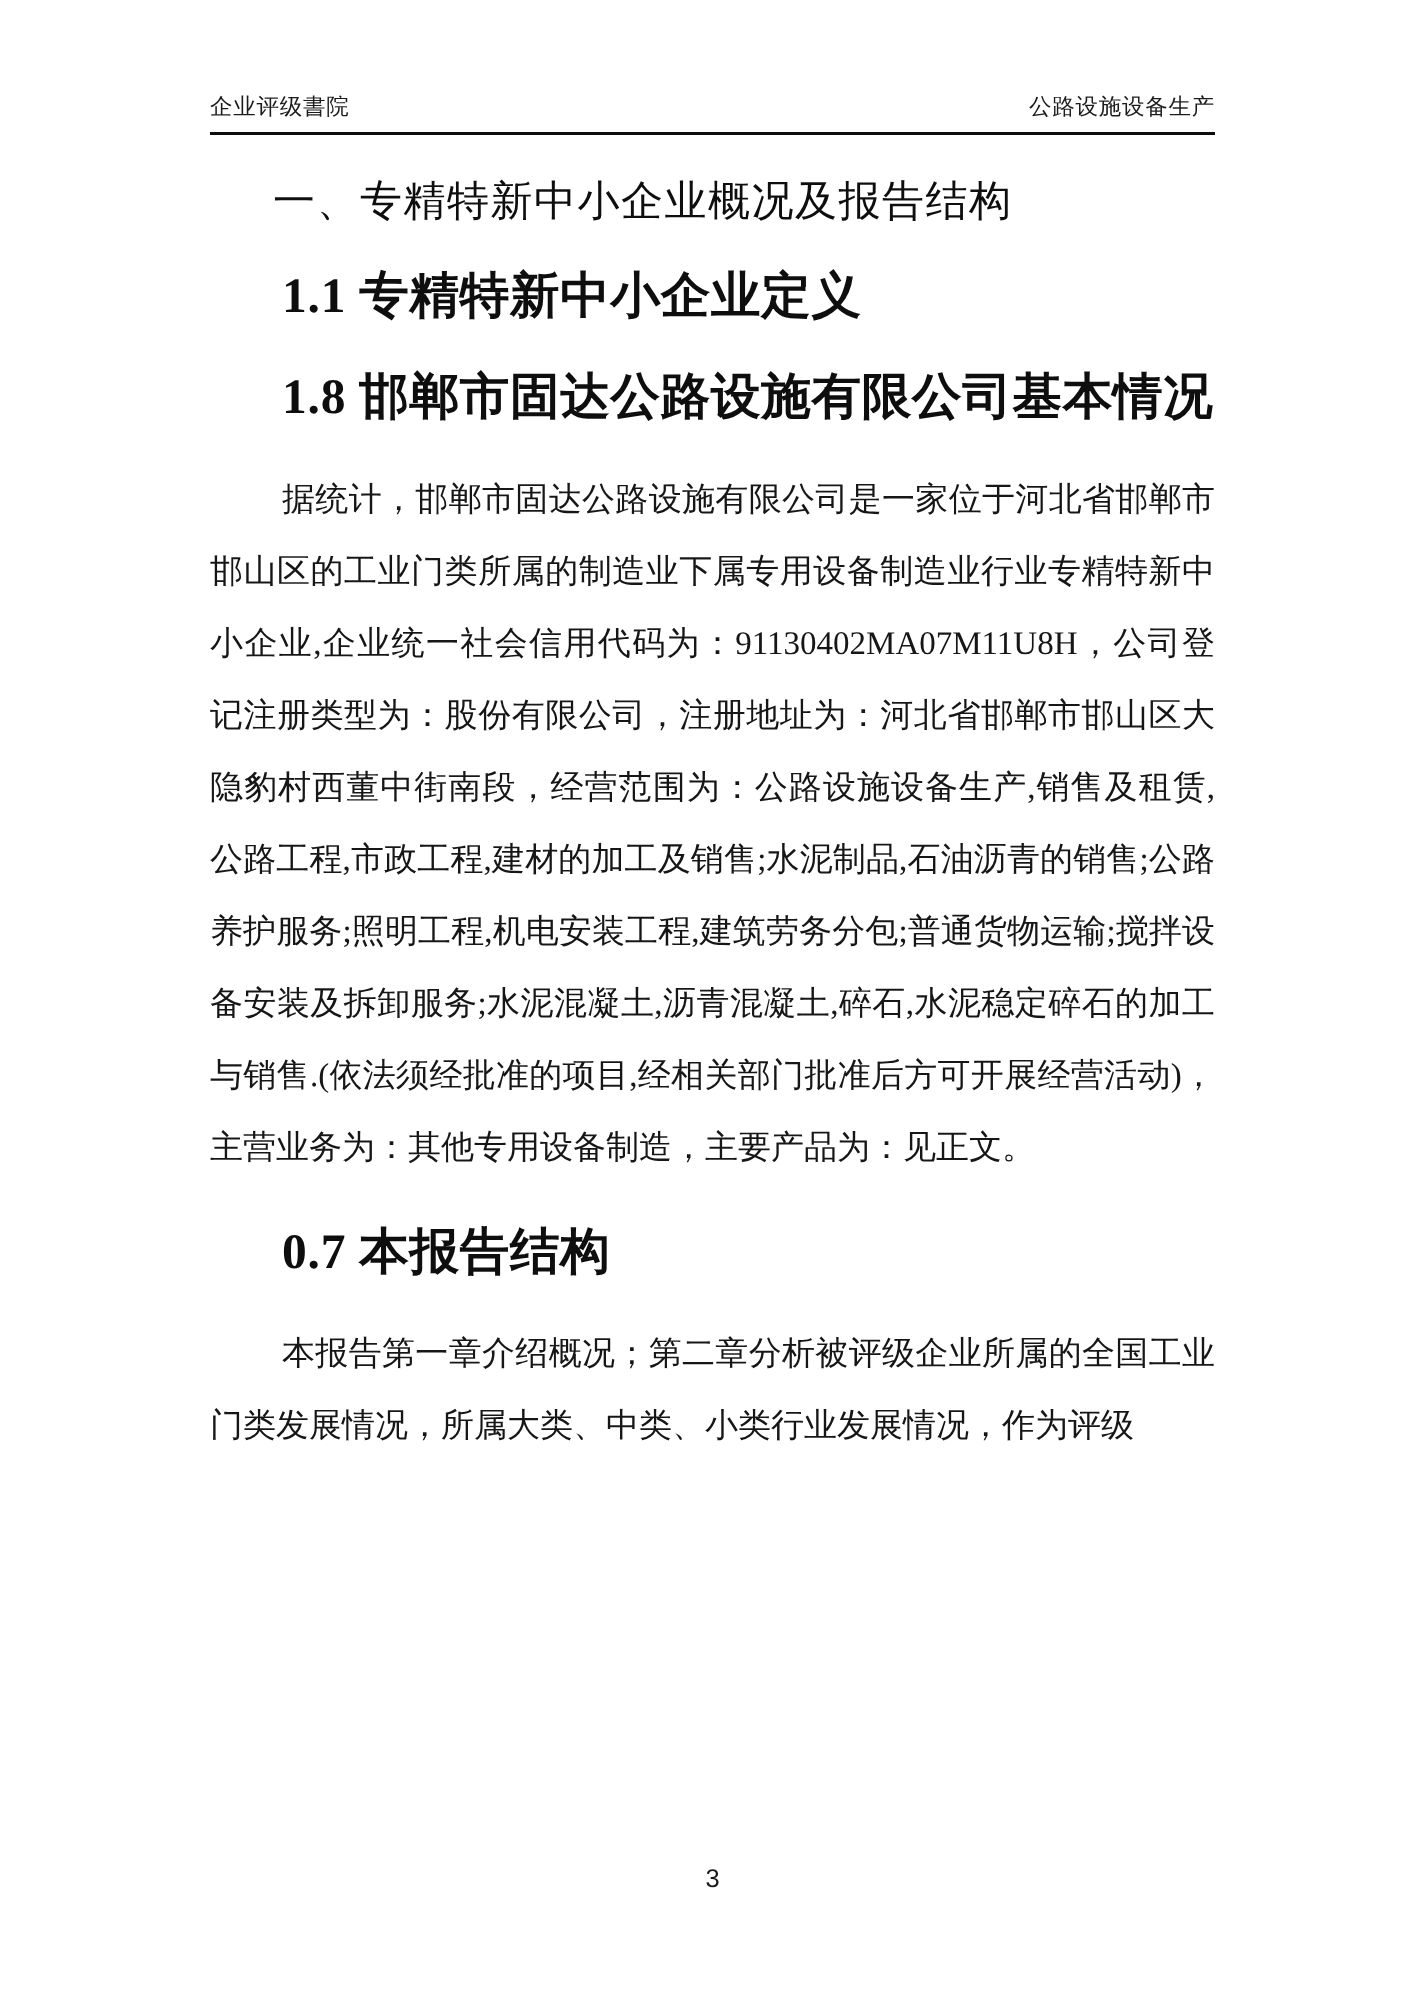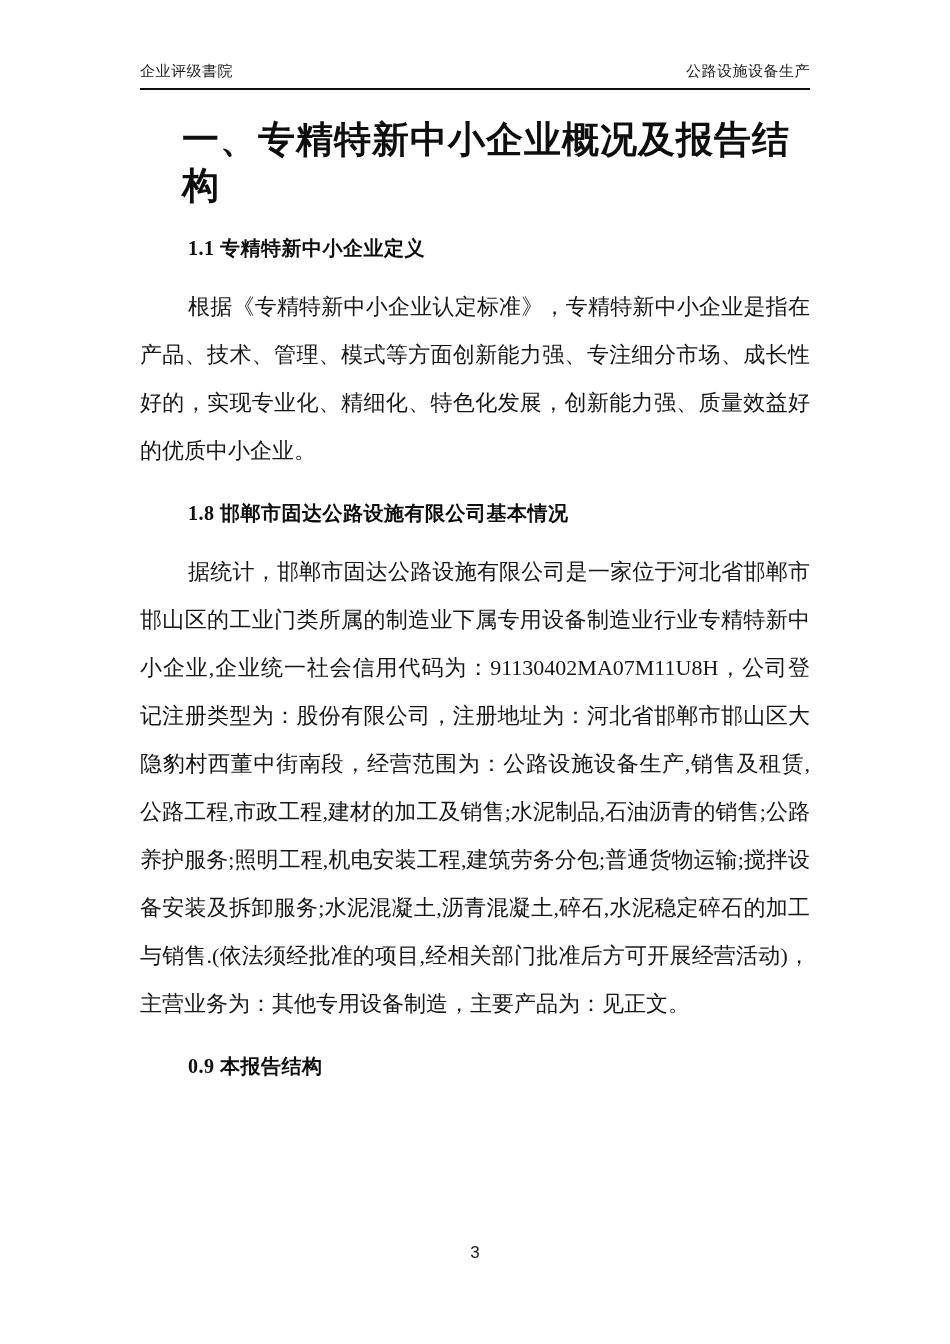--- a/index.html
+++ b/index.html
@@ -23,29 +23,29 @@
     justify-content: space-between;
     align-items: flex-end;
     font-family: "Liberation Sans", "DejaVu Sans", sans-serif;
     font-size: 15px;
     letter-spacing: 0.5px;
     color: #1c1c1c;
     padding-bottom: 7px;
     border-bottom: 2.5px solid #0d0d0d;
   }
   h1.chapter-title {
-    font-size: 37px;
-    font-weight: bold;
+    font-size: 28px;
+    font-weight: normal;
     line-height: 1.25;
     letter-spacing: 1px;
     margin: 27px 0 6px 42px;
     color: #0e0e0e;
   }
   h2.section-heading {
-    font-size: 20px;
+    font-size: 33px;
     font-weight: bold;
     line-height: 1.25;
     letter-spacing: 0.5px;
     margin: 26px 0 0 48px;
     color: #0e0e0e;
   }
   p.body-para {
     font-size: 22px;
     line-height: 48px;
     text-align: justify;
@@ -71,22 +71,22 @@
 <div class="page">
 
   <header class="doc-header">
     <span>企业评级書院</span>
     <span>公路设施设备生产</span>
   </header>
 
   <h1 class="chapter-title">一、专精特新中小企业概况及报告结构</h1>
 
   <h2 class="section-heading">1.1 专精特新中小企业定义</h2>
-  <p class="body-para">根据《专精特新中小企业认定标准》，专精特新中小企业是指在产品、技术、管理、模式等方面创新能力强、专注细分市场、成长性好的，实现专业化、精细化、特色化发展，创新能力强、质量效益好的优质中小企业。</p>
 
   <h2 class="section-heading">1.8 邯郸市固达公路设施有限公司基本情况</h2>
   <p class="body-para">据统计，邯郸市固达公路设施有限公司是一家位于河北省邯郸市邯山区的工业门类所属的制造业下属专用设备制造业行业专精特新中小企业,企业统一社会信用代码为：91130402MA07M11U8H，公司登记注册类型为：股份有限公司，注册地址为：河北省邯郸市邯山区大隐豹村西董中街南段，经营范围为：公路设施设备生产,销售及租赁,公路工程,市政工程,建材的加工及销售;水泥制品,石油沥青的销售;公路养护服务;照明工程,机电安装工程,建筑劳务分包;普通货物运输;搅拌设备安装及拆卸服务;水泥混凝土,沥青混凝土,碎石,水泥稳定碎石的加工与销售.(依法须经批准的项目,经相关部门批准后方可开展经营活动)，主营业务为：其他专用设备制造，主要产品为：见正文。</p>
 
-  <h2 class="section-heading">0.9 本报告结构</h2>
+  <h2 class="section-heading">0.7 本报告结构</h2>
+  <p class="body-para">本报告第一章介绍概况；第二章分析被评级企业所属的全国工业门类发展情况，所属大类、中类、小类行业发展情况，作为评级</p>
 
   <div class="page-footer">3</div>
 
 </div>
 
 </body></html>

